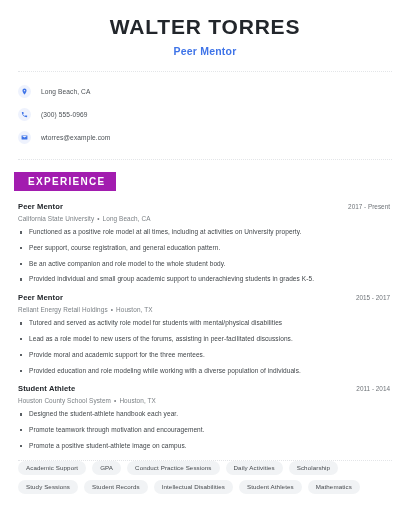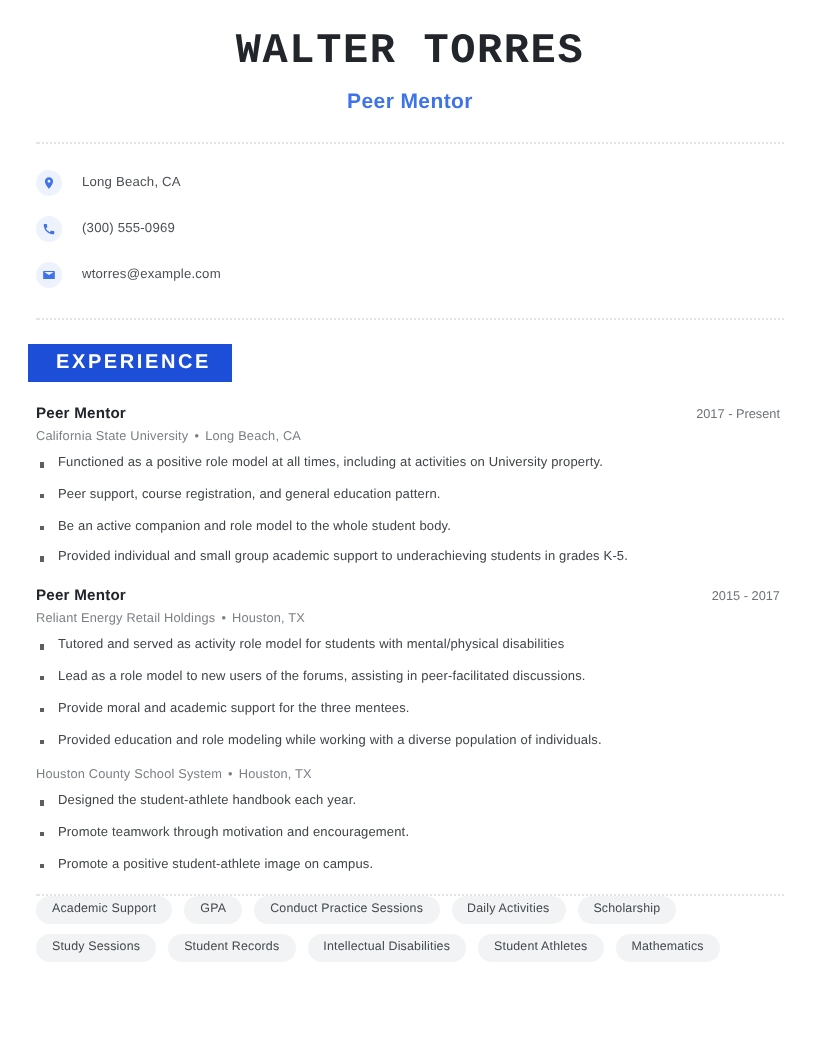--- a/index.html
+++ b/index.html
@@ -25,21 +25,20 @@
   .header {
     padding-top: 14px;
     text-align: center;
   }
   .full-name {
     font-size: 21px;
     font-weight: bold;
     letter-spacing: 0.8px;
     color: #22262b;
     line-height: 1.2;
-    font-family: Liberation Mono, monospace;
   }
   .job-title {
     font-size: 10.5px;
     font-weight: bold;
     color: #3f74e8;
     margin-top: 6px;
     letter-spacing: 0.2px;
   }
 
   .divider {
@@ -74,21 +73,21 @@
   .contact-text {
     font-size: 6.6px;
     color: #4b5055;
     letter-spacing: 0.1px;
   }
 
   
   .section { padding: 0 4px; }
   .section-badge {
     display: inline-block;
-    background: #1d4ed8;
+    background: #a21caf;
     color: #ffffff;
     font-size: 10px;
     font-weight: bold;
     letter-spacing: 1.3px;
     padding: 4px 11px 4px 11px;
     margin: 12px 0 11px -4px;
     padding-left: 14px;
   }
 
   
@@ -233,20 +232,24 @@
       <ul class="bullets">
         <li>Tutored and served as activity role model for students with mental/physical disabilities</li>
         <li>Lead as a role model to new users of the forums, assisting in peer-facilitated discussions.</li>
         <li>Provide moral and academic support for the three mentees.</li>
         <li>Provided education and role modeling while working with a diverse population of individuals.</li>
       </ul>
     </div>
 
     
     <div class="job">
+      <div class="job-head">
+        <span class="job-role">Student Athlete</span>
+        <span class="job-dates">2011 - 2014</span>
+      </div>
       <div class="job-meta">
         <span>Houston County School System</span><span class="sep">•</span><span>Houston, TX</span>
       </div>
       <ul class="bullets">
         <li>Designed the student-athlete handbook each year.</li>
         <li>Promote teamwork through motivation and encouragement.</li>
         <li>Promote a positive student-athlete image on campus.</li>
       </ul>
     </div>
 

